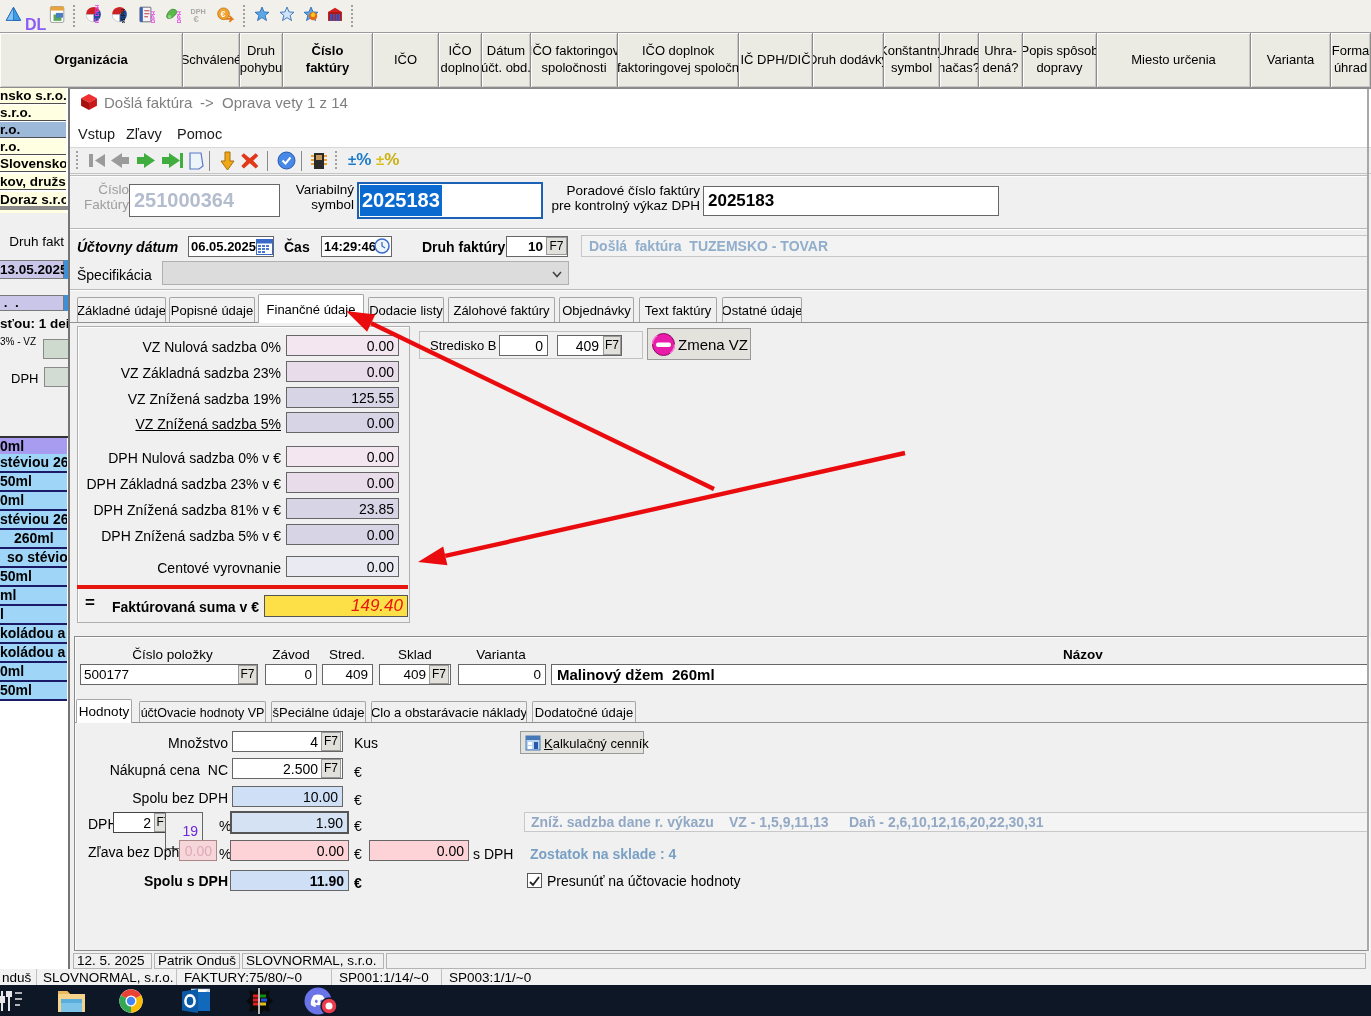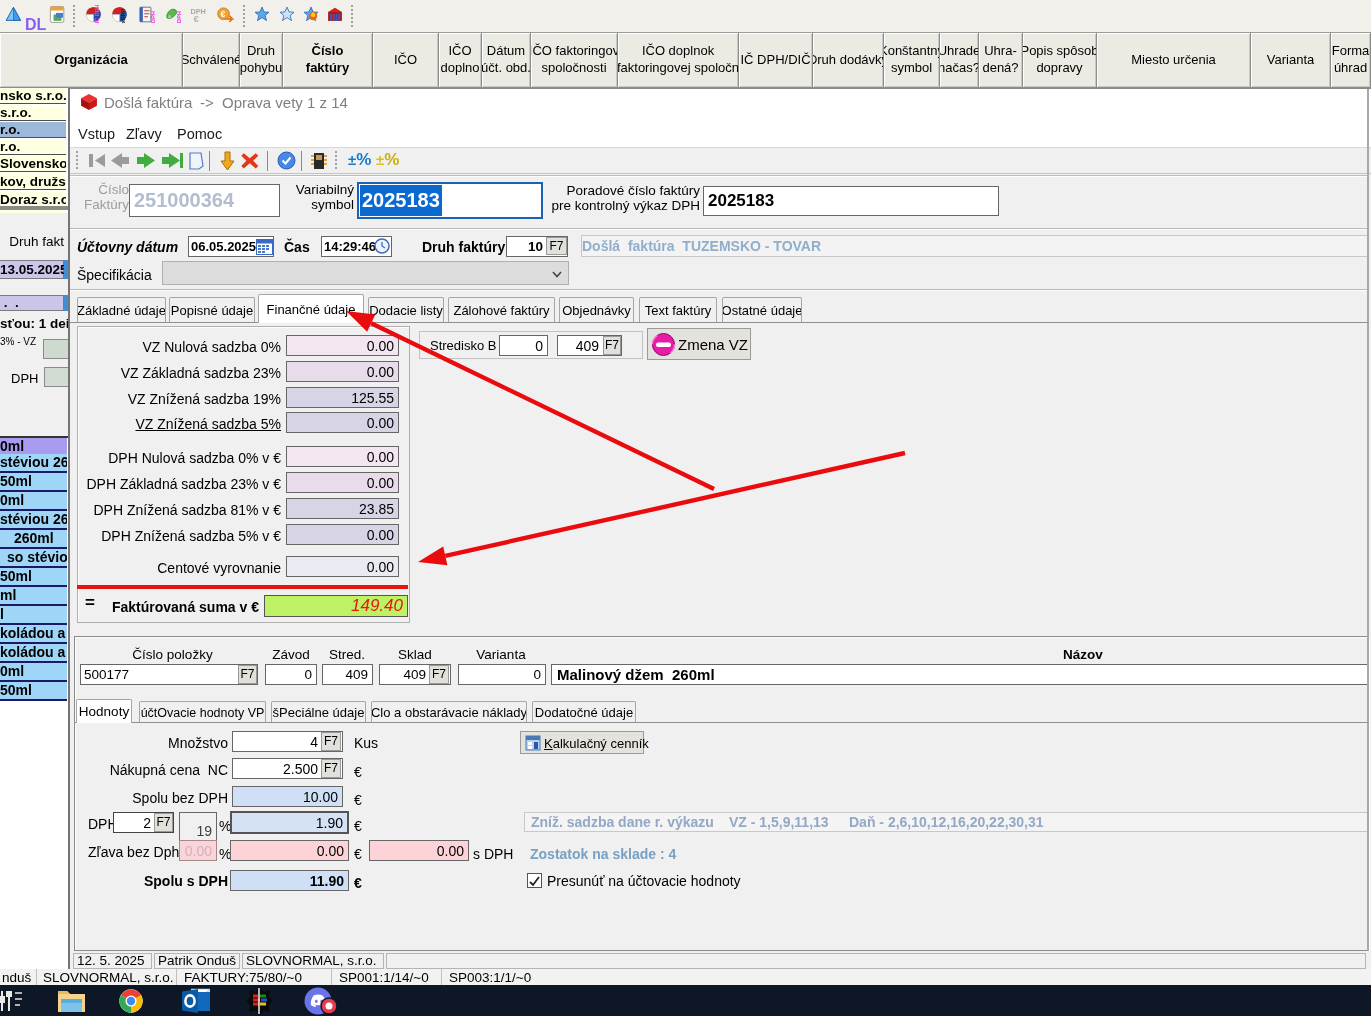--- a/index.html
+++ b/index.html
@@ -257,21 +257,21 @@
     </svg>
     <div class="lbl" style="left:214px;top:150px;font-weight:bold;">Čas</div>
     <div class="inp" style="left:251px;top:147px;width:71px;height:21px;padding-left:2px;font-weight:bold;font-size:13px;">14:29:46</div>
     <svg class="abs" style="left:304px;top:149px" width="16" height="16" viewBox="0 0 16 16">
       <circle cx="8" cy="8" r="7" fill="#eef4fc" stroke="#3a6ac8" stroke-width="1.5"></circle>
       <path d="M8 4v4l3 2" stroke="#3a6ac8" stroke-width="1.3" fill="none"></path>
     </svg>
     <div class="lbl" style="left:352px;top:150px;font-weight:bold;">Druh faktúry</div>
     <div class="inp num" style="left:436px;top:147px;width:62px;height:21px;font-weight:bold;font-size:13.5px;padding-right:24px;">10</div>
     <div class="abs" style="left:476px;top:148px;width:21px;height:18px;background:#e2e0da;border:1px solid #999;font-size:12px;text-align:center;line-height:16px;">F7</div>
-    <div class="abs" style="left:511px;top:146px;width:788px;height:22px;background:#f3f3f3;border:1px solid #c6c6c6;font-size:14px;font-weight:bold;color:#90aecb;line-height:20px;">Došlá&nbsp; faktúra&nbsp; TUZEMSKO - TOVAR</div>
+    <div class="abs" style="left:511px;top:146px;width:788px;height:22px;background:#f3f3f3;border:1px solid #c6c6c6;font-size:14px;font-weight:bold;color:#90aecb;line-height:20px;padding-left:7px;">Došlá&nbsp; faktúra&nbsp; TUZEMSKO - TOVAR</div>
 
     <div class="lbl" style="left:7px;top:178px;">Špecifikácia</div>
     <div class="abs" style="left:92px;top:172px;width:407px;height:24px;background:#dcdcdc;border:1px solid #b0b0b0;">
       <svg class="abs" style="right:6px;top:9px" width="10" height="7" viewBox="0 0 10 7">
         <polyline points="1,1 5,5.5 9,1" stroke="#444" stroke-width="1.6" fill="none"></polyline>
       </svg>
     </div>
     <div class="abs" style="left:0px;top:200px;width:1299px;height:2px;border-top:1px solid #b8b8b8;border-bottom:1px solid #fdfdfd;"></div>
 
     <div class="abs" style="left:0px;top:233px;width:1299px;height:1px;background:#919191;z-index:1;"></div>
@@ -299,21 +299,21 @@
     <div class="inp num" style="left:216px;top:383px;width:113px;height:21px;background:#e8dcea;">0.00</div>
     <div class="lblr" style="left:11px;top:413px;width:200px;">DPH Znížená sadzba 81% v €</div>
     <div class="inp num" style="left:216px;top:409px;width:113px;height:21px;background:#d7d5e5;">23.85</div>
     <div class="lblr" style="left:11px;top:439px;width:200px;">DPH Znížená sadzba 5% v €</div>
     <div class="inp num" style="left:216px;top:435px;width:113px;height:21px;background:#d7d5e5;">0.00</div>
     <div class="lblr" style="left:11px;top:471px;width:200px;">Centové vyrovnanie</div>
     <div class="inp num" style="left:216px;top:467px;width:113px;height:21px;background:#eaeaf2;">0.00</div>
     <div class="abs" style="left:7px;top:496px;width:331px;height:4px;background:#e6160e;"></div>
     <div class="abs" style="left:15px;top:504px;font-size:17px;font-weight:bold;">=</div>
     <div class="lblr" style="left:11px;top:510px;width:178px;font-weight:bold;">Faktúrovaná suma v €</div>
-    <div class="inp num" style="left:194px;top:506px;width:144px;height:22px;background:#bef264;border-color:#555;color:#e8160e;font-style:italic;font-size:17px;">149.40</div>
+    <div class="inp num" style="left:194px;top:506px;width:144px;height:22px;background:#fde047;border-color:#555;color:#e8160e;font-style:italic;font-size:17px;">149.40</div>
 
     <div class="abs" style="left:349px;top:242px;width:224px;height:28px;border:1px solid #c2c2c2;"></div>
     <div class="lbl" style="left:360px;top:249px;font-size:13px;">Stredisko B</div>
     <div class="inp num" style="left:429px;top:246px;width:49px;height:21px;">0</div>
     <div class="inp num" style="left:487px;top:246px;width:65px;height:21px;padding-right:22px;">409</div>
     <div class="abs" style="left:533px;top:247px;width:18px;height:19px;background:#e2e0da;border:1px solid #999;font-size:12px;text-align:center;line-height:17px;">F7</div>
     <div class="abs" style="left:577px;top:239px;width:104px;height:32px;background:#e4e2dc;border:1px solid #9a9a9a;">
       <svg class="abs" style="left:3px;top:3px" width="25" height="25" viewBox="0 0 25 25">
         <circle cx="12.5" cy="12.5" r="11" fill="#e81ca8" stroke="#8a0a62"></circle>
         <circle cx="12.5" cy="12.5" r="11" fill="none" stroke="#f880d8" stroke-width="1.5" stroke-dasharray="10 25"></circle>
@@ -362,21 +362,21 @@
     <div class="lblr" style="left:18px;top:673px;width:140px;">Nákupná cena&nbsp; NC</div>
     <div class="inp num" style="left:162px;top:669px;width:111px;height:21px;padding-right:24px;">2.500</div>
     <div class="abs" style="left:251px;top:670px;width:20px;height:19px;background:#e2e0da;border:1px solid #999;font-size:12px;text-align:center;line-height:17px;">F7</div>
     <div class="lbl" style="left:284px;top:675px;">€</div>
     <div class="lblr" style="left:18px;top:701px;width:140px;">Spolu bez DPH</div>
     <div class="inp num" style="left:162px;top:697px;width:111px;height:21px;background:#cfdff6;">10.00</div>
     <div class="lbl" style="left:284px;top:703px;">€</div>
     <div class="lbl" style="left:18px;top:727px;">DPH</div>
     <div class="inp num" style="left:43px;top:723px;width:61px;height:21px;border-color:#444;padding-right:22px;">2</div>
     <div class="abs" style="left:84px;top:724px;width:19px;height:19px;background:#e2e0da;border:1px solid #999;font-size:12px;text-align:center;line-height:17px;">F7</div>
-    <div class="inp num" style="left:109px;top:723px;width:38px;height:37px;background:#f0f0f0;color:#404040;">19</div>
+    <div class="inp num" style="left:95px;top:723px;width:38px;height:37px;background:#f0f0f0;color:#6d28d9;">19</div>
     <div class="lbl" style="left:149px;top:729px;">%</div>
     <div class="inp num" style="left:160px;top:722px;width:119px;height:23px;background:#d4e2f4;border:2px solid #555;">1.90</div>
     <div class="lbl" style="left:284px;top:729px;">€</div>
     <div class="lblr" style="left:18px;top:755px;width:89px;">Zľava bez Dph</div>
     <div class="inp num" style="left:109px;top:751px;width:38px;height:21px;background:#f6d6da;color:#dfaab6;border-color:#a88;">0.00</div>
     <div class="lbl" style="left:149px;top:757px;">%</div>
     <div class="inp num" style="left:160px;top:751px;width:119px;height:21px;background:#fdd3d7;">0.00</div>
     <div class="lbl" style="left:284px;top:757px;">€</div>
     <div class="inp num" style="left:299px;top:751px;width:100px;height:21px;background:#fdd3d7;">0.00</div>
     <div class="lbl" style="left:403px;top:757px;">s DPH</div>

